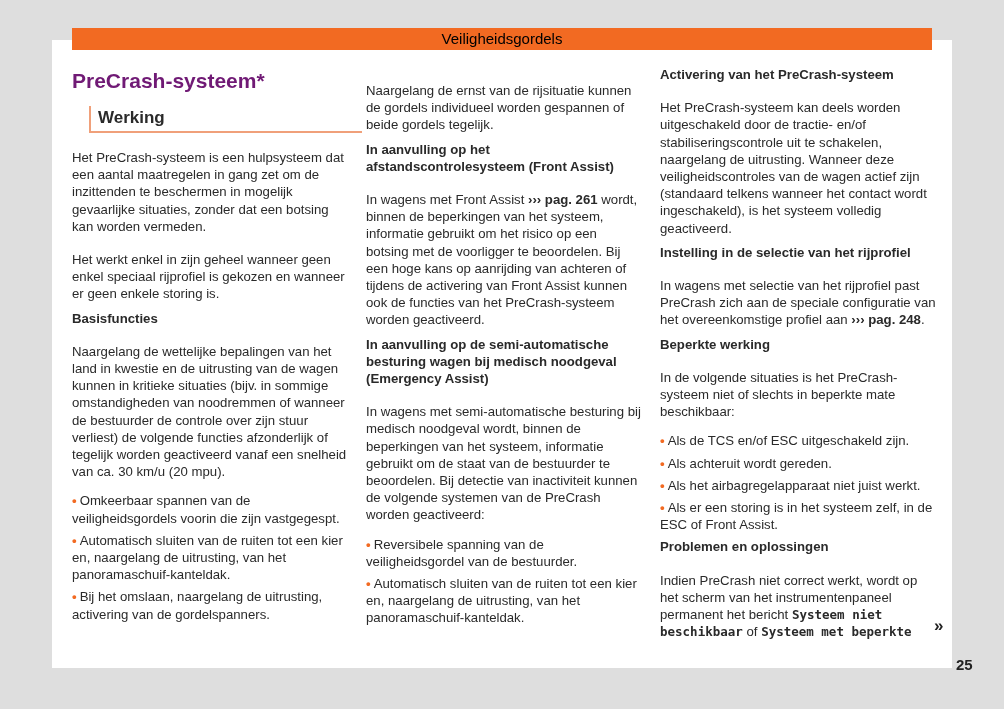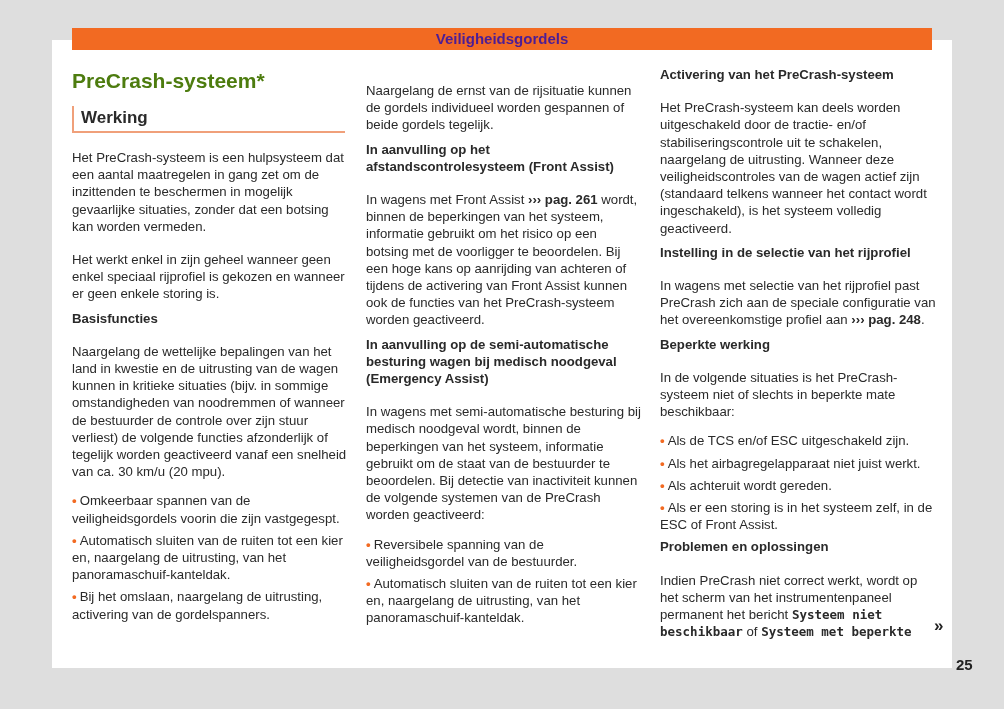--- a/index.html
+++ b/index.html
@@ -5,34 +5,34 @@
   html, body { margin:0; padding:0; }
   body {
     width:1004px; height:709px; background:#dedede; position:relative; overflow:hidden;
     font-family:"Liberation Sans", sans-serif; color:#2a2a2a;
   }
   .page {
     position:absolute; left:52px; top:40px; width:900px; height:628px; background:#ffffff;
   }
   .header-bar {
     position:absolute; left:72px; top:28px; width:860px; height:22px; background:#f26a22;
-    color:#4c1d95; font-weight:bold; font-size:15px; text-align:center; line-height:22px;
+    color:#000000; font-weight:normal; font-size:15px; text-align:center; line-height:22px;
   }
   .col { position:absolute; top:66px; font-size:13.2px; line-height:17.2px; }
   .col1 { left:72px; width:276px; }
   .col2 { left:366px; width:276px; }
   .col3 { left:660px; width:276px; }
   .col p { margin:16px 0 7px 0; }
   .title {
-    color:#4d7c0f; font-weight:bold; font-size:21px; line-height:26px; margin:2px 0 12px 0;
+    color:#701a75; font-weight:bold; font-size:21px; line-height:26px; margin:2px 0 12px 0;
   }
   .section-head {
     border-left:2px solid #f0a07a; border-bottom:2px solid #f0a07a;
     padding:2px 0 3px 7px; font-weight:bold; font-size:17px; line-height:20px;
-    margin-bottom:14px; width:264px;
+    margin-bottom:14px; width:264px;margin-left:17px;
   }
   .sub { font-weight:bold; margin:1px 0 5px 0; }
   .sub.first { margin-top:0; }
   .bullet { margin:0 0 5px 0; }
   .bullet .dot { color:#f26a22; font-weight:bold; margin-right:3px; }
   .ref { font-weight:bold; }
   .mono { font-family:"DejaVu Sans Mono", monospace; font-weight:bold; font-size:12.5px; }
   .cont-arrow { position:absolute; left:934px; top:616px; font-size:17px; font-weight:bold; color:#222; }
   .pagenum { position:absolute; left:956px; top:656px; font-size:15px; font-weight:bold; color:#222; }
 </style>
@@ -65,21 +65,21 @@
 </div>
 
 <div class="col col3">
   <div class="sub first">Activering van het PreCrash-systeem</div>
   <p>Het PreCrash-systeem kan deels worden uitgeschakeld door de tractie- en/of stabiliseringscontrole uit te schakelen, naargelang de uitrusting. Wanneer deze veiligheidscontroles van de wagen actief zijn (standaard telkens wanneer het contact wordt ingeschakeld), is het systeem volledig geactiveerd.</p>
   <div class="sub">Instelling in de selectie van het rijprofiel</div>
   <p><span>In wagens met selectie van het rijprofiel past PreCrash zich aan de speciale configuratie van het overeenkomstige profiel aan </span><span class="ref">››› pag. 248</span><span>.</span></p>
   <div class="sub">Beperkte werking</div>
   <p style="margin-bottom:12px">In de volgende situaties is het PreCrash-systeem niet of slechts in beperkte mate beschikbaar:</p>
   <div class="bullet"><span class="dot">•</span><span>Als de TCS en/of ESC uitgeschakeld zijn.</span></div>
+  <div class="bullet"><span class="dot">•</span><span>Als achteruit wordt gereden.</span></div>
   <div class="bullet"><span class="dot">•</span><span>Als het airbagregelapparaat niet juist werkt.</span></div>
-  <div class="bullet"><span class="dot">•</span><span>Als achteruit wordt gereden.</span></div>
   <div class="bullet"><span class="dot">•</span><span>Als er een storing is in het systeem zelf, in de ESC of Front Assist.</span></div>
   <div class="sub">Problemen en oplossingen</div>
   <p><span>Indien PreCrash niet correct werkt, wordt op het scherm van het instrumentenpaneel permanent het bericht </span><span class="mono">Systeem niet beschikbaar</span><span> of </span><span class="mono">Systeem met beperkte</span></p>
 </div>
 
 <div class="cont-arrow">»</div>
 <div class="pagenum">25</div>
 
 </body></html>

